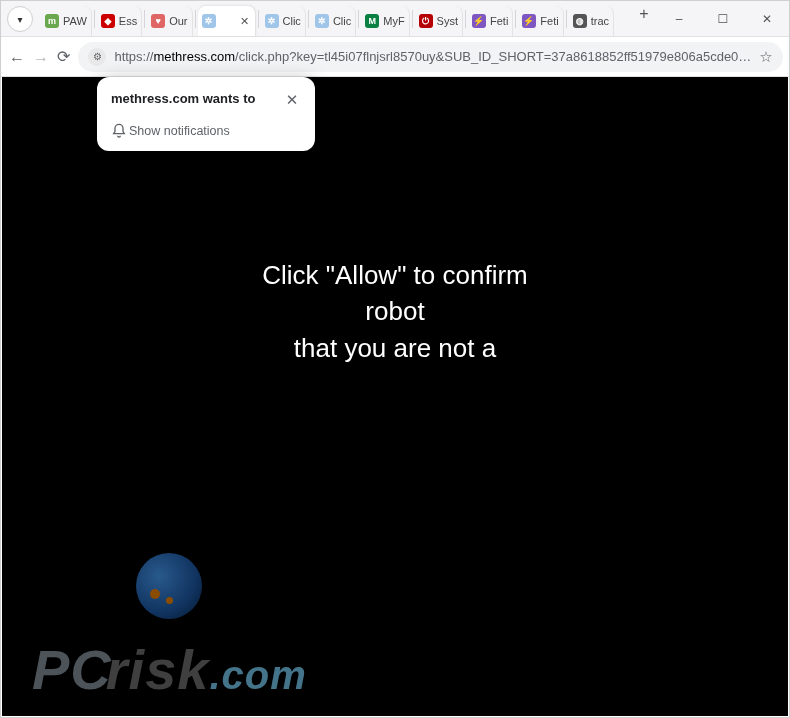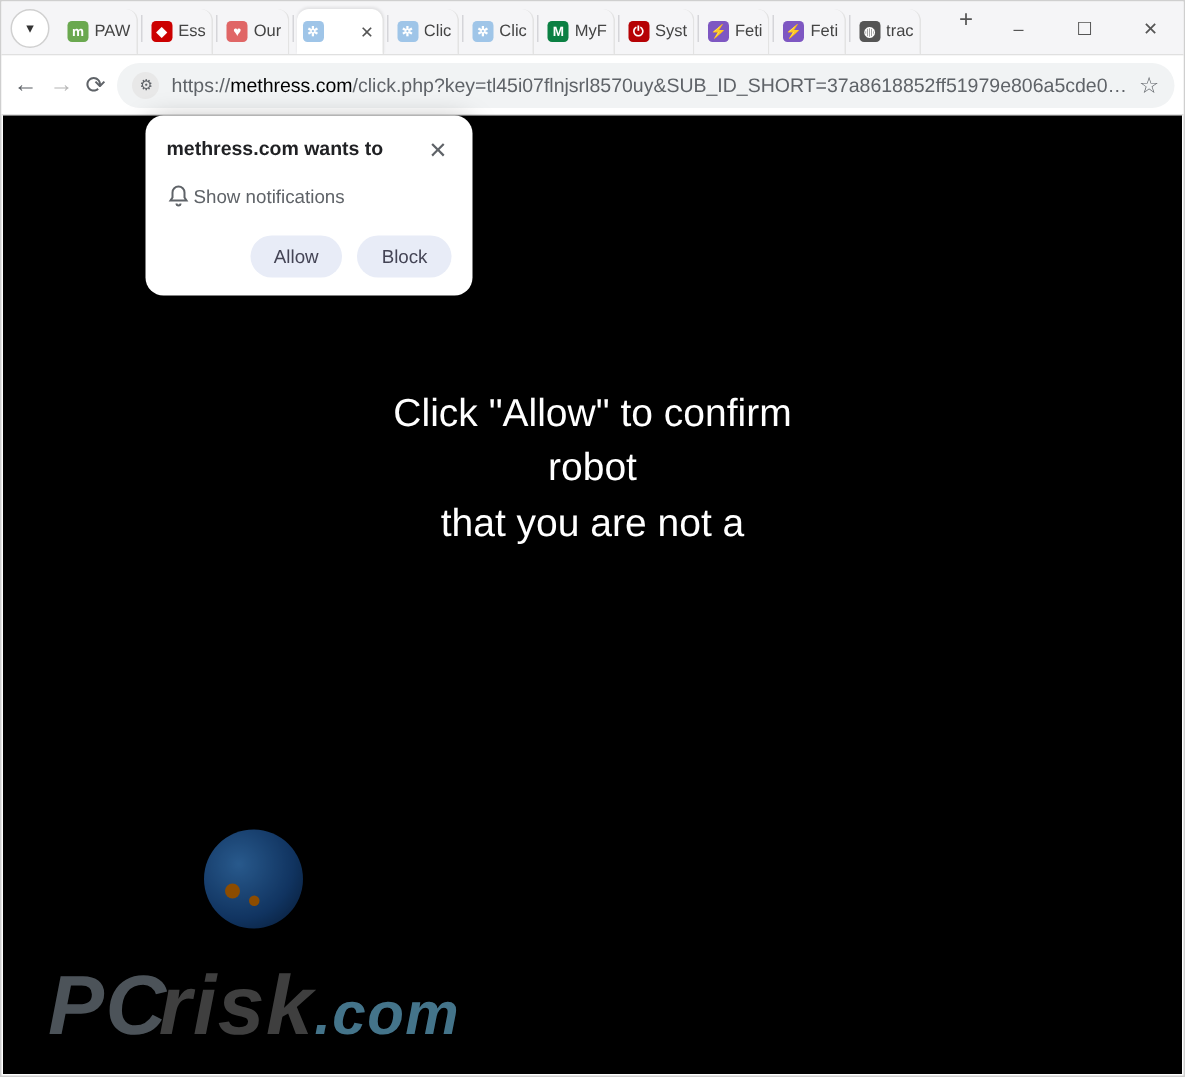--- a/index.html
+++ b/index.html
@@ -238,19 +238,15 @@
       <div class="perm-title">methress.com wants to</div>
       <div class="perm-close">✕</div>
     </div>
     <div class="perm-row">
       <svg class="bell" viewBox="0 0 24 24" fill="none" stroke="#5f6368" stroke-width="2">
         <path d="M6 8a6 6 0 1 1 12 0v5l2 3H4l2-3V8z"></path>
           <path d="M10 19a2 2 0 0 0 4 0"></path>
       </svg>
       <div class="perm-label">Show notifications</div>
     </div>
-    <div class="perm-actions">
-      <button class="perm-btn">Allow</button>
-      <button class="perm-btn">Block</button>
-    </div>
   </div>
 
 </div>
 
 </body></html>

